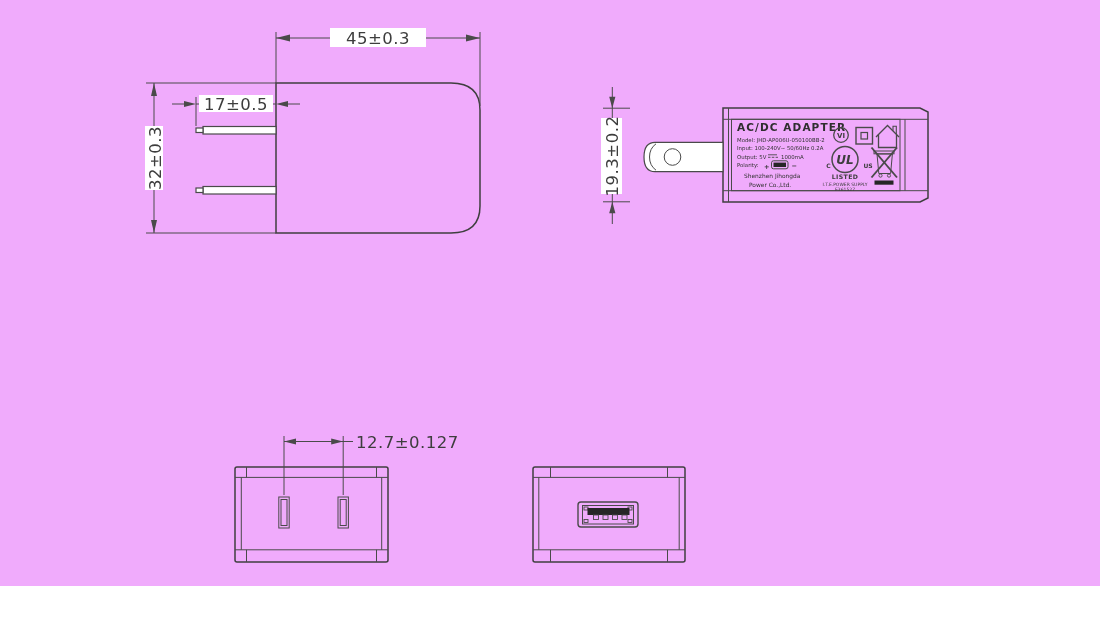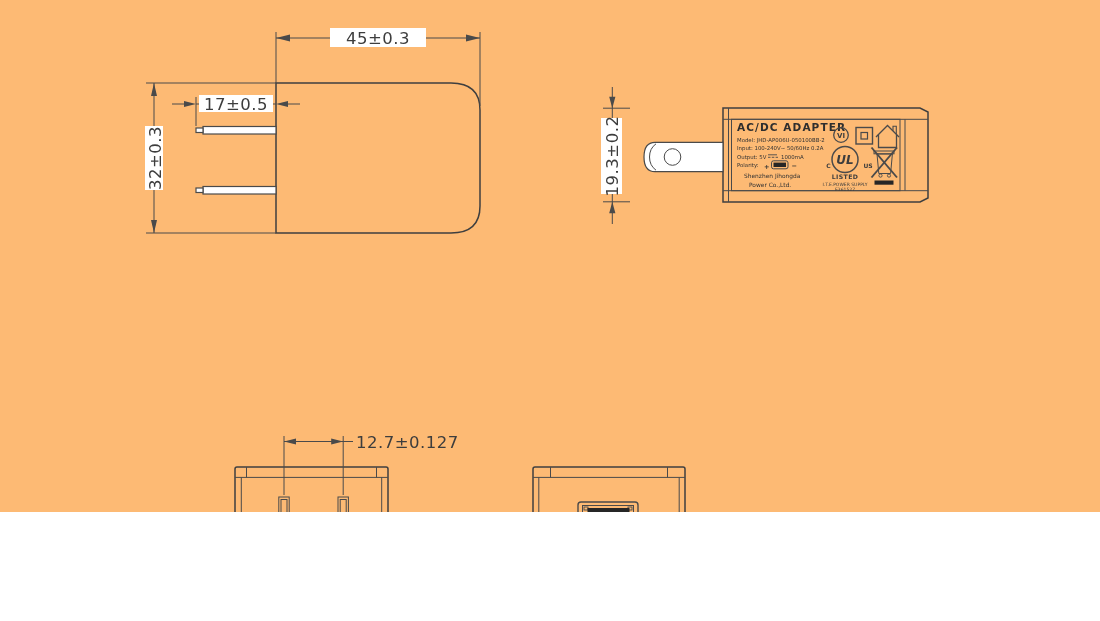--- a/index.html
+++ b/index.html
@@ -1,16 +1,16 @@
 <!DOCTYPE html>
 <html><head>
 <meta charset="utf-8">
 <style>
   html,body{margin:0;padding:0;background:#ffffff;}
-  .canvas{position:relative;width:1100px;height:512px;background:#fdba74;overflow:hidden;
+  .canvas{position:relative;width:1100px;height:586px;background:#f0abfc;overflow:hidden;
           font-family:"DejaVu Sans","Liberation Sans",sans-serif;}
   svg{position:absolute;left:0;top:0;}
   
   .s   {stroke:#4a4a4a;fill:none;stroke-width:1.2px;}
   .s1  {stroke:#4a4a4a;fill:none;stroke-width:1px;}
   .s15 {stroke:#3f3f3f;fill:none;stroke-width:1.5px;}
   .sfw {stroke:#4a4a4a;fill:#ffffff;stroke-width:1.2px;}
   .arrow{fill:#4a4a4a;stroke:none;}
   .dark {fill:#262626;stroke:none;}
   .wbg {fill:#ffffff;stroke:none;}

